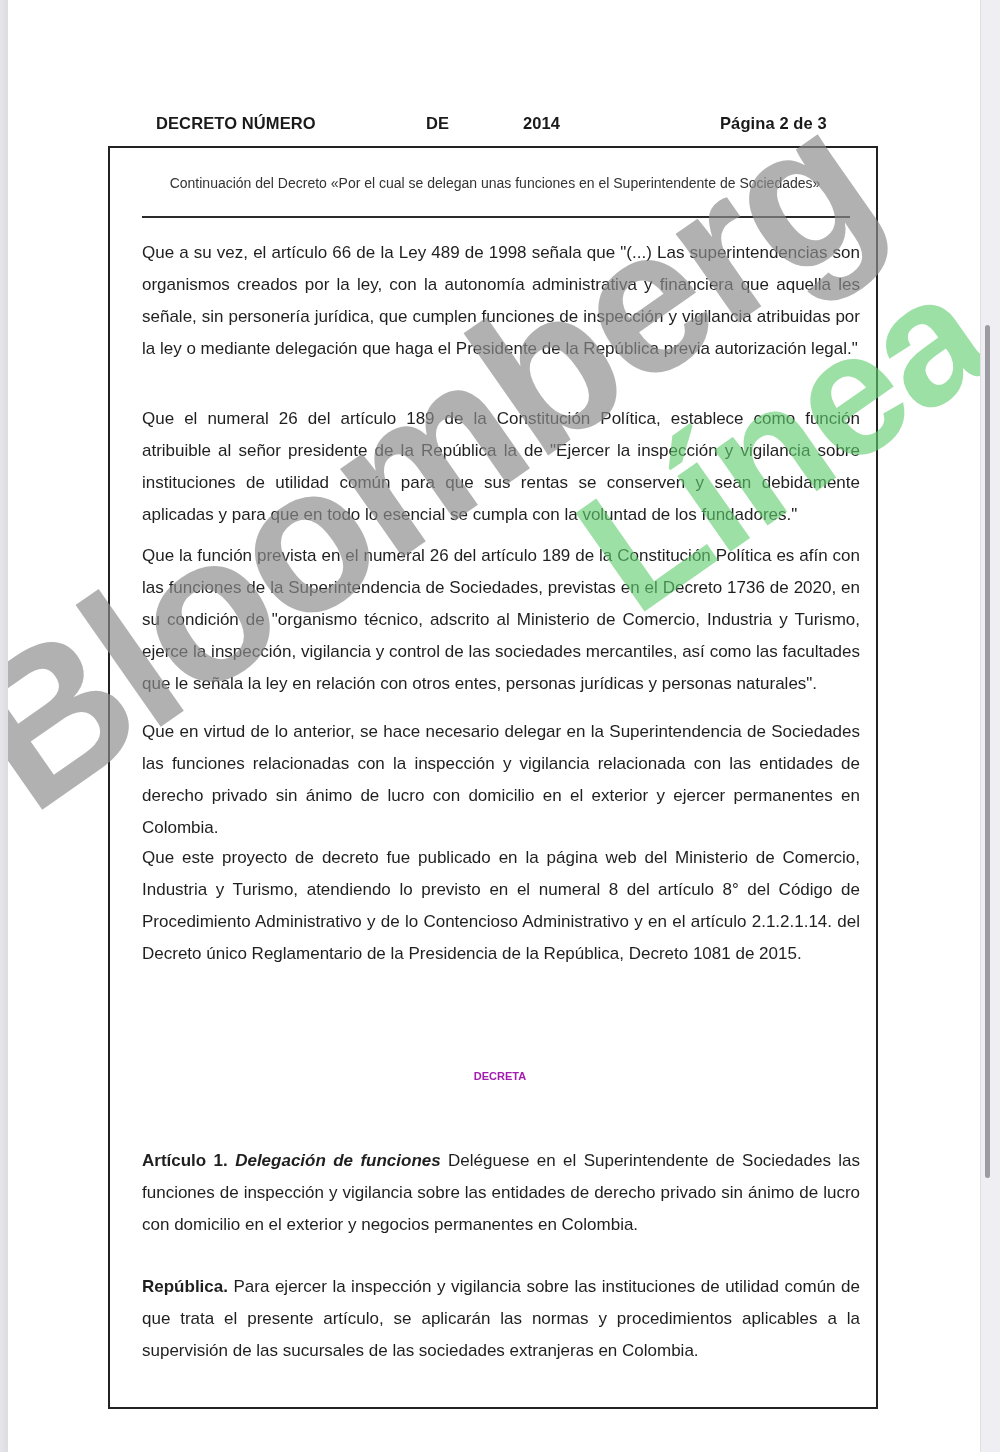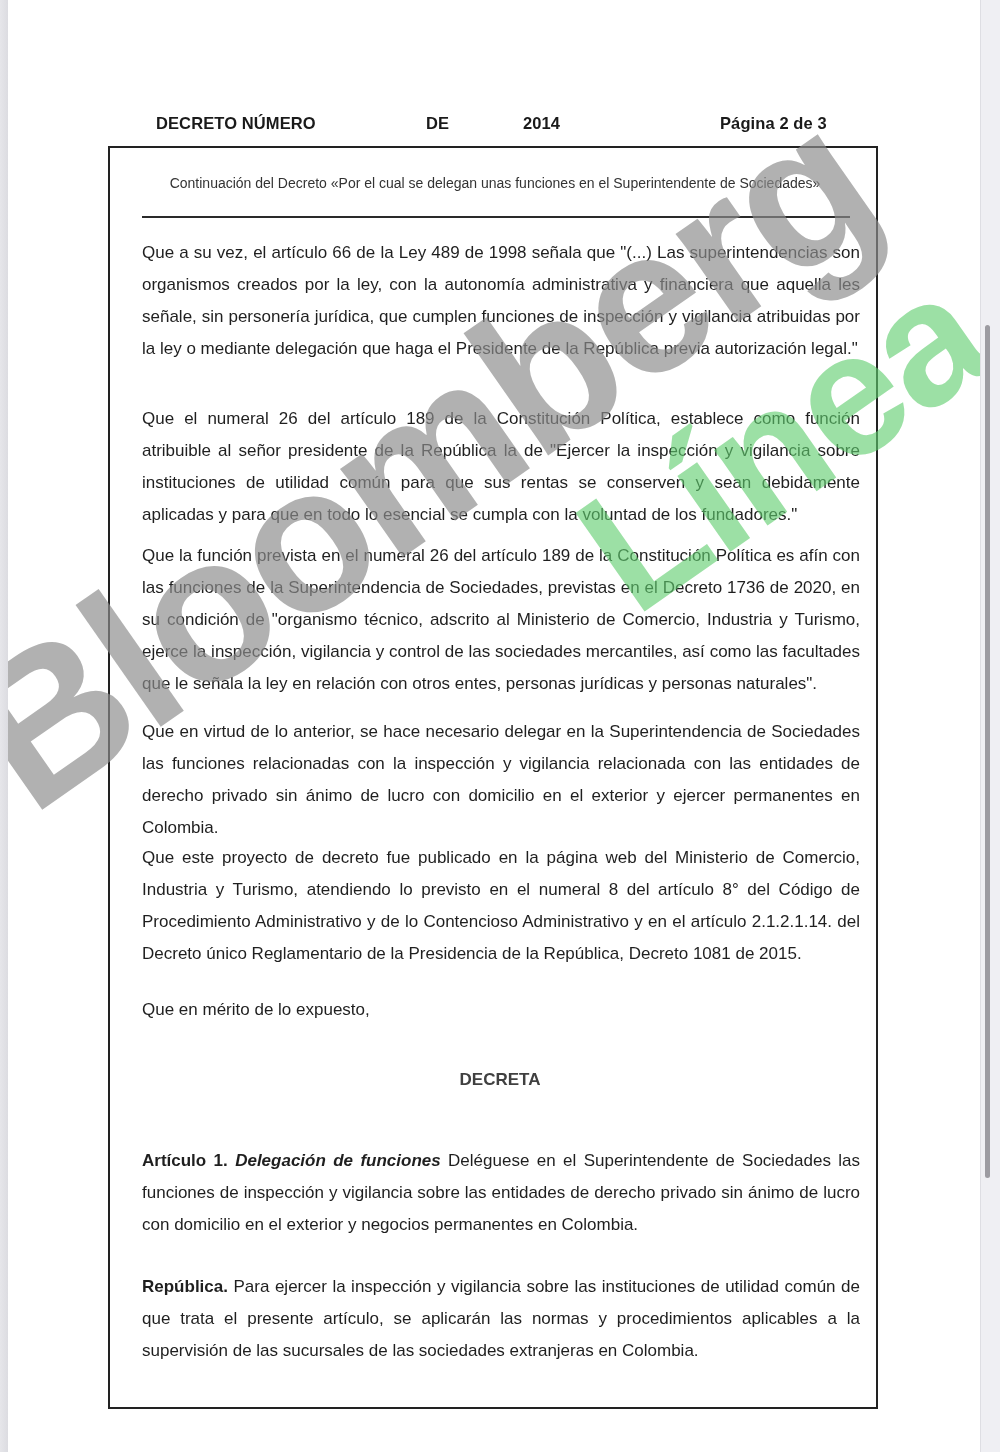--- a/index.html
+++ b/index.html
@@ -52,21 +52,21 @@
     }
 
     .para {
       position: absolute; left: 134px; width: 718px;
       font-size: 17px; line-height: 32px; text-align: justify;
       color: #1f1f1f;
     }
     .para b { font-weight: bold; }
     .decreta {
       position: absolute; left: 0; width: 1000px; top: 1070px;
-      text-align: center; font-weight: bold; font-size: 17px; color: #404040;
+      text-align: center; font-weight: bold; font-size: 11px; color: #a21caf;
     }
 
     .wm {
       position: absolute; font-family: "Liberation Sans", sans-serif;
       font-weight: bold; pointer-events: none; white-space: nowrap;
       transform-origin: left bottom;
     }
     .wm-gray {
       left: 50px; top: 620px; font-size: 205px; color: rgba(140,140,140,0.68);
       transform: rotate(-35deg);
@@ -92,21 +92,20 @@
   <div class="frame">
     <div class="subtitle">Continuación del Decreto «Por el cual se delegan unas funciones en el Superintendente de Sociedades»</div>
     <div class="divider"></div>
   </div>
 
   <div class="para" style="top:237px">Que a su vez, el artículo 66 de la Ley 489 de 1998 señala que "(...) Las superintendencias son organismos creados por la ley, con la autonomía administrativa y financiera que aquella les señale, sin personería jurídica, que cumplen funciones de inspección y vigilancia atribuidas por la ley o mediante delegación que haga el Presidente de la República previa autorización legal."</div>
   <div class="para" style="top:403px">Que el numeral 26 del artículo 189 de la Constitución Política, establece como función atribuible al señor presidente de la República la de "Ejercer la inspección y vigilancia sobre instituciones de utilidad común para que sus rentas se conserven y sean debidamente aplicadas y para que en todo lo esencial se cumpla con la voluntad de los fundadores."</div>
   <div class="para" style="top:540px">Que la función prevista en el numeral 26 del artículo 189 de la Constitución Política es afín con las funciones de la Superintendencia de Sociedades, previstas en el Decreto 1736 de 2020, en su condición de "organismo técnico, adscrito al Ministerio de Comercio, Industria y Turismo, ejerce la inspección, vigilancia y control de las sociedades mercantiles, así como las facultades que le señala la ley en relación con otros entes, personas jurídicas y personas naturales".</div>
   <div class="para" style="top:716px">Que en virtud de lo anterior, se hace necesario delegar en la Superintendencia de Sociedades las funciones relacionadas con la inspección y vigilancia relacionada con las entidades de derecho privado sin ánimo de lucro con domicilio en el exterior y ejercer permanentes en Colombia.</div>
   <div class="para" style="top:842px">Que este proyecto de decreto fue publicado en la página web del Ministerio de Comercio, Industria y Turismo, atendiendo lo previsto en el numeral 8 del artículo 8° del Código de Procedimiento Administrativo y de lo Contencioso Administrativo y en el artículo 2.1.2.1.14. del Decreto único Reglamentario de la Presidencia de la República, Decreto 1081 de 2015.</div>
-  <div class="para" style="top:994px">Que en mérito de lo expuesto,</div>
 
   <div class="decreta" style="left:-8px">DECRETA</div>
 
   <div class="para" style="top:1145px">
     <b>Artículo 1.</b>
     <b><i>Delegación de funciones</i></b>
     <span>Deléguese en el Superintendente de Sociedades las funciones de inspección y vigilancia sobre las entidades de derecho privado sin ánimo de lucro con domicilio en el exterior y negocios permanentes en Colombia.</span>
   </div>
 
   <div class="para" style="top:1271px">

